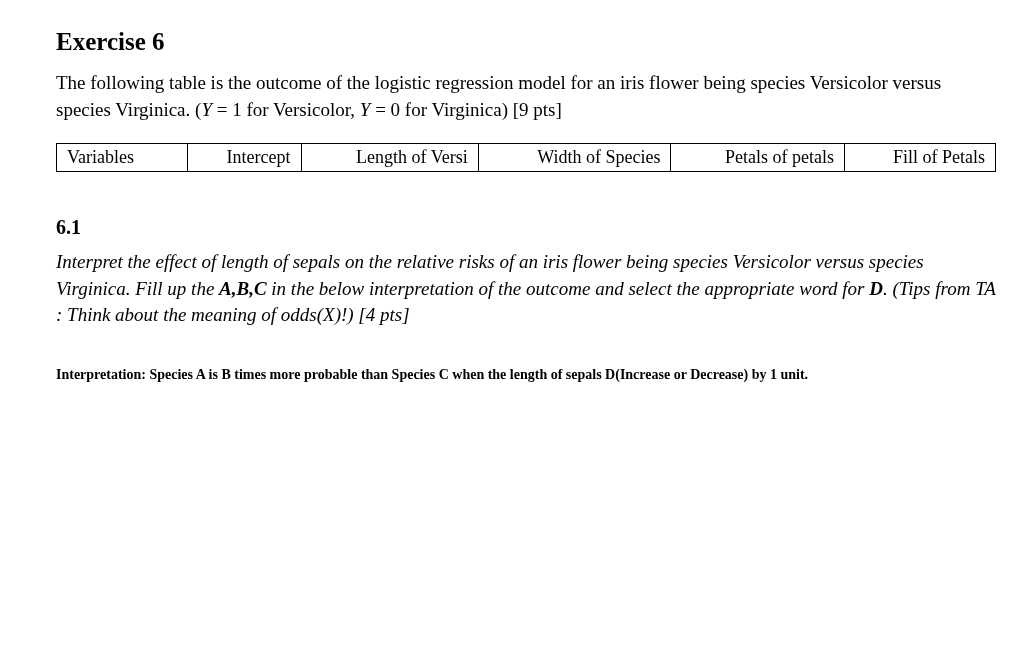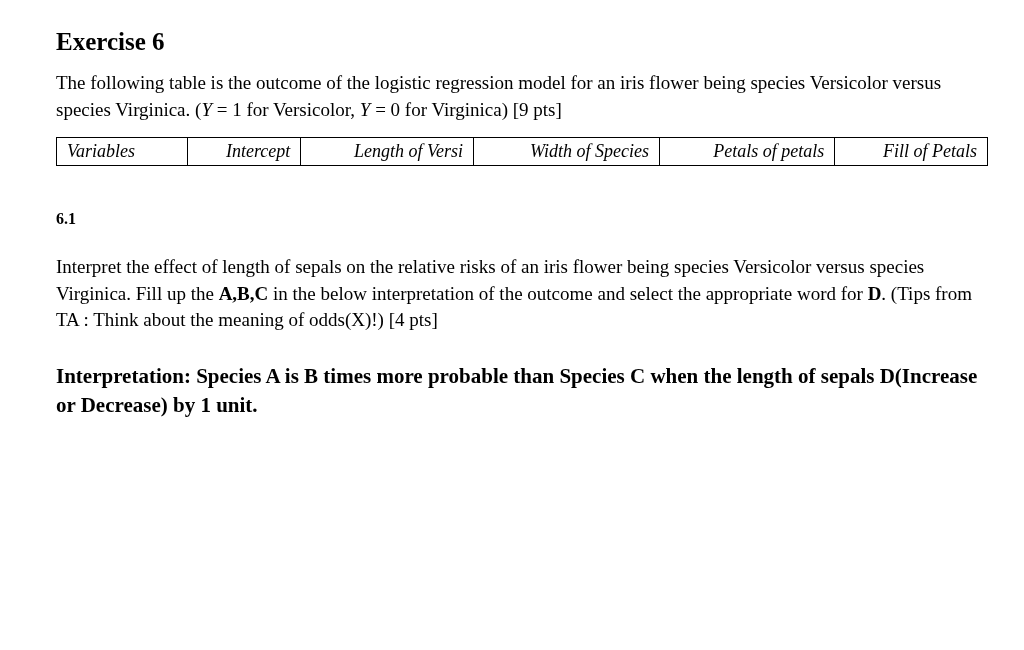--- a/index.html
+++ b/index.html
@@ -5,68 +5,68 @@
   html, body {
     margin: 0;
     padding: 0;
     width: 1024px;
     height: 650px;
     background: #ffffff;
     font-family: Georgia, "Times New Roman", serif;
     color: #000;
   }
   .page {
-    padding: 28px 36px 40px 56px;
+    padding: 28px 28px 40px 56px;
   }
   .heading {
     font-weight: bold;
     font-size: 25px;
     margin-bottom: 14px;
   }
   .intro {
     font-size: 19px;
     line-height: 1.4;
-    margin-bottom: 14px;
+    margin-bottom: 20px;
   }
   .intro .ital {
     font-style: italic;
   }
   table.coef {
     border-collapse: collapse;
     width: 100%;
     font-size: 18px;
-    font-style: italic;
   }
   table.coef td, table.coef th {
     border: 1px solid #000;
     padding: 3px 10px;
     text-align: right;
     font-weight: normal;
     vertical-align: top;
   }
   table.coef .row-label {
     text-align: left;
     width: 110px;
   }
   .section-num {
     font-weight: bold;
-    font-size: 16px;
+    font-size: 20px;
     margin-top: 44px;
-    margin-bottom: 26px;
+    margin-bottom: 10px;
   }
   .body-text {
     font-size: 19px;
     line-height: 1.4;
-    margin-bottom: 28px;
+    margin-bottom: 36px;
+    font-style: italic;
   }
   .body-text .bold {
     font-weight: bold;
   }
   .interp {
-    font-size: 21px;
+    font-size: 14px;
     font-weight: bold;
     line-height: 1.4;
   }
 </style>
 </head>
 <body>
 
 <div class="page">
 
   <div class="heading">Exercise 6</div>

